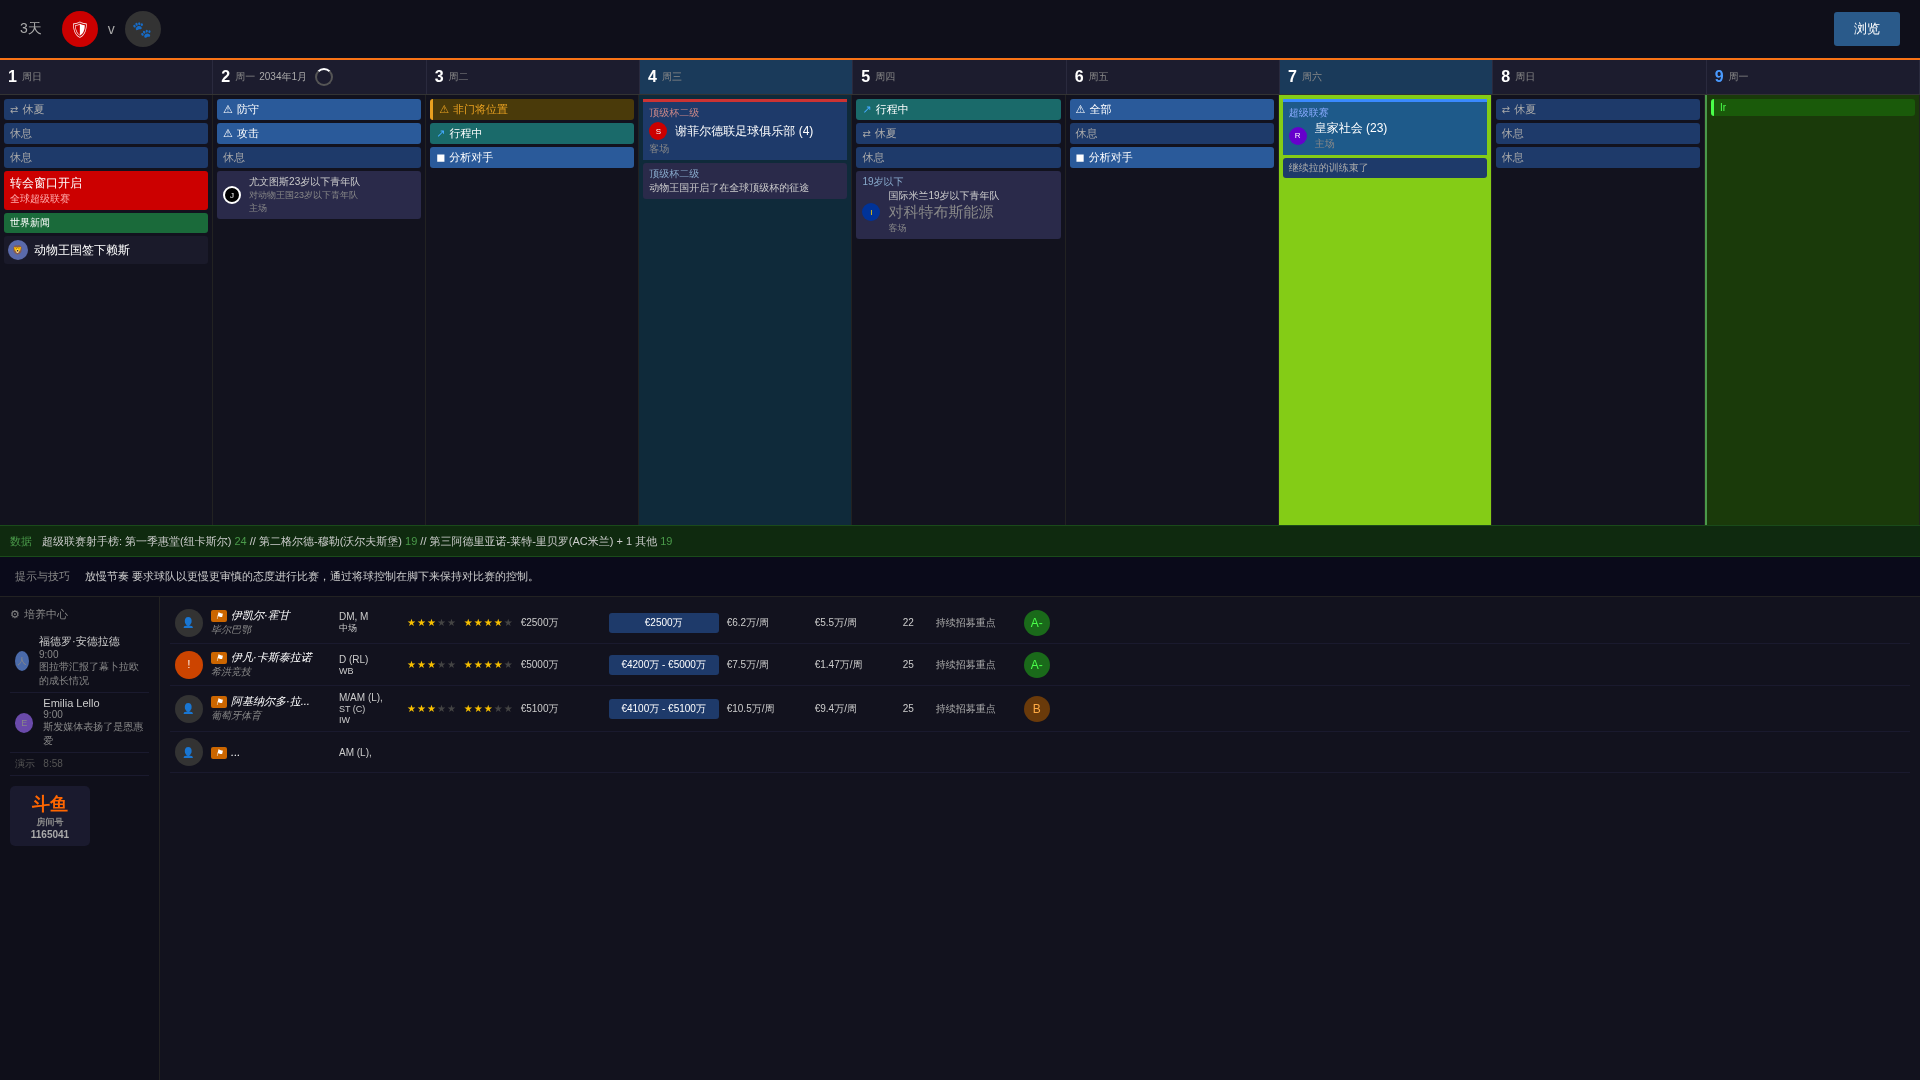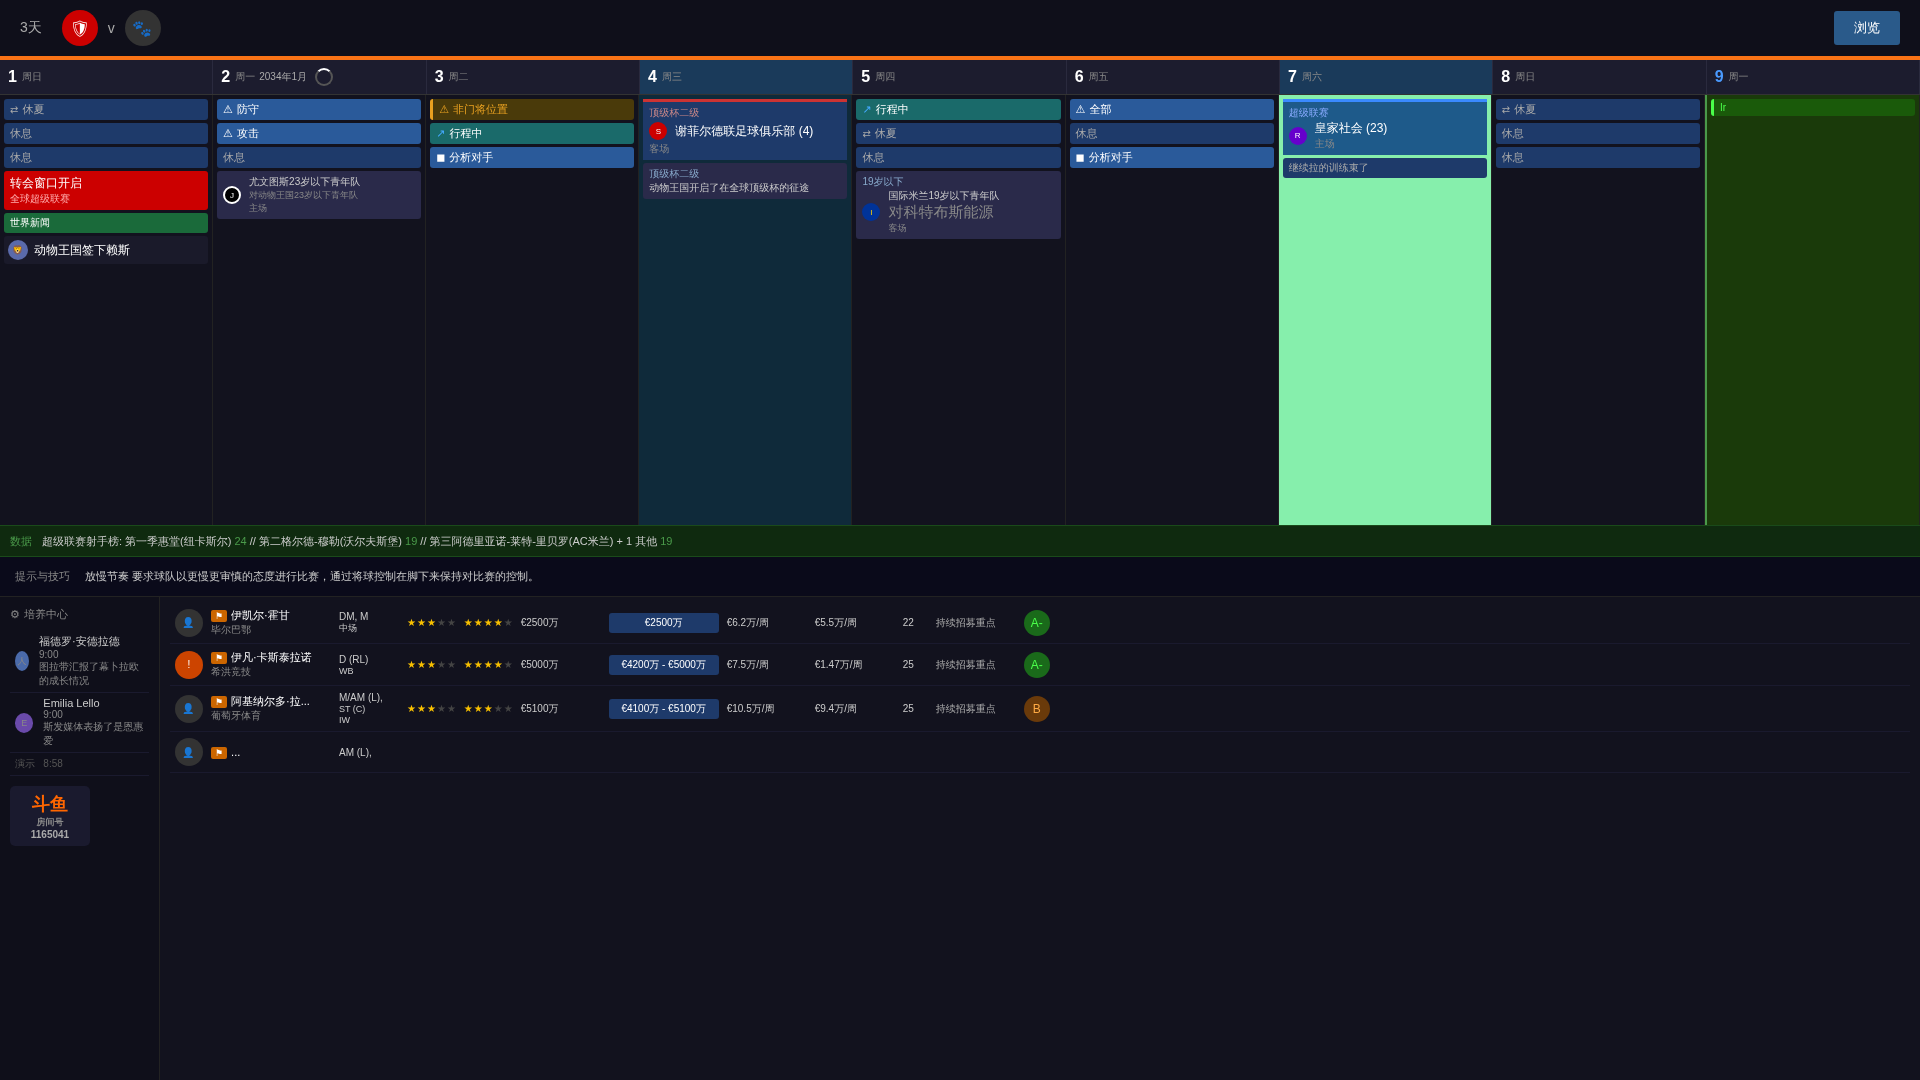--- a/index.html
+++ b/index.html
@@ -13,21 +13,21 @@
       font-size: 12px;
     }
 
     
     .top-bar {
       height: 60px;
       background: #0f0f1a;
       display: flex;
       align-items: center;
       padding: 0 20px;
-      border-bottom: 4px solid #f97316;
+      border-bottom: 2px solid #f97316;
       position: relative;
     }
     .top-bar-days {
       color: #aaa;
       font-size: 14px;
       margin-right: 20px;
     }
     .match-info {
       display: flex;
       align-items: center;
@@ -330,20 +330,21 @@
       display: flex;
       align-items: center;
       justify-content: center;
       font-size: 10px;
       color: #aaa;
       flex-shrink: 0;
     }
     .recruit-name {
       width: 120px;
       flex-shrink: 0;
+      font-style: italic;
     }
     .recruit-name .main-name {
       font-size: 11px;
       color: #fff;
     }
     .recruit-name .club-name {
       font-size: 10px;
       color: #888;
     }
     .recruit-pos {
@@ -662,21 +663,21 @@
     </div>
     <div class="event-item event-dark-blue">
       <span>休息</span>
     </div>
     <div class="event-item event-blue flex items-center gap-4">
       <span>◼</span>
       <span>分析对手</span>
     </div>
   </div>
 
-  <div class="cal-col" style="background:#86efac;">
+  <div class="cal-col" style="background:#84cc16;">
     <div class="event-super-league">
       <div style="font-size:10px;color:#88aaff;">超级联赛</div>
       <div class="flex items-center gap-4">
         <div class="royal-badge">R</div>
         <div>
           <div>皇家社会 (23)</div>
           <div style="font-size:10px;color:#888;">主场</div>
         </div>
       </div>
     </div>

